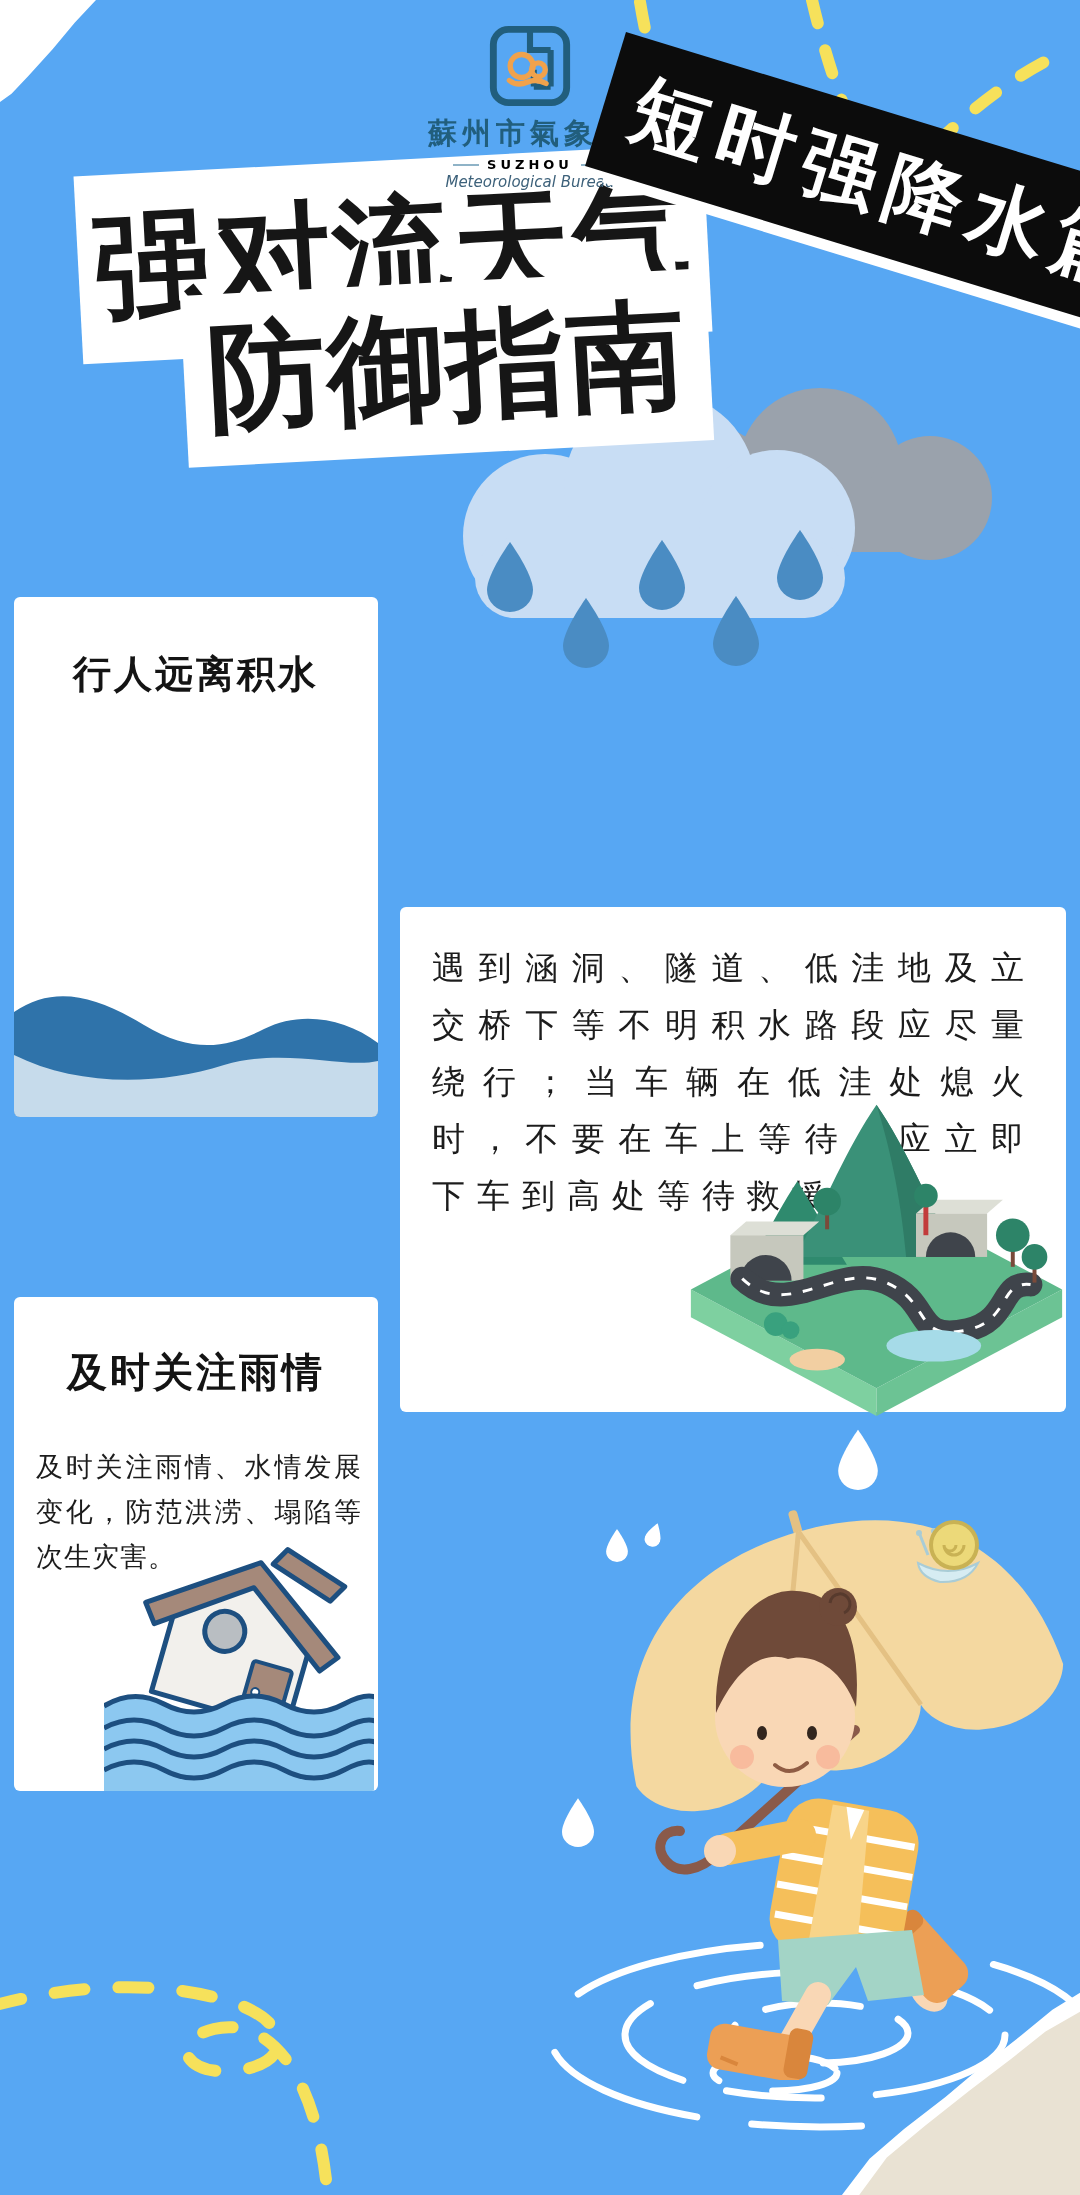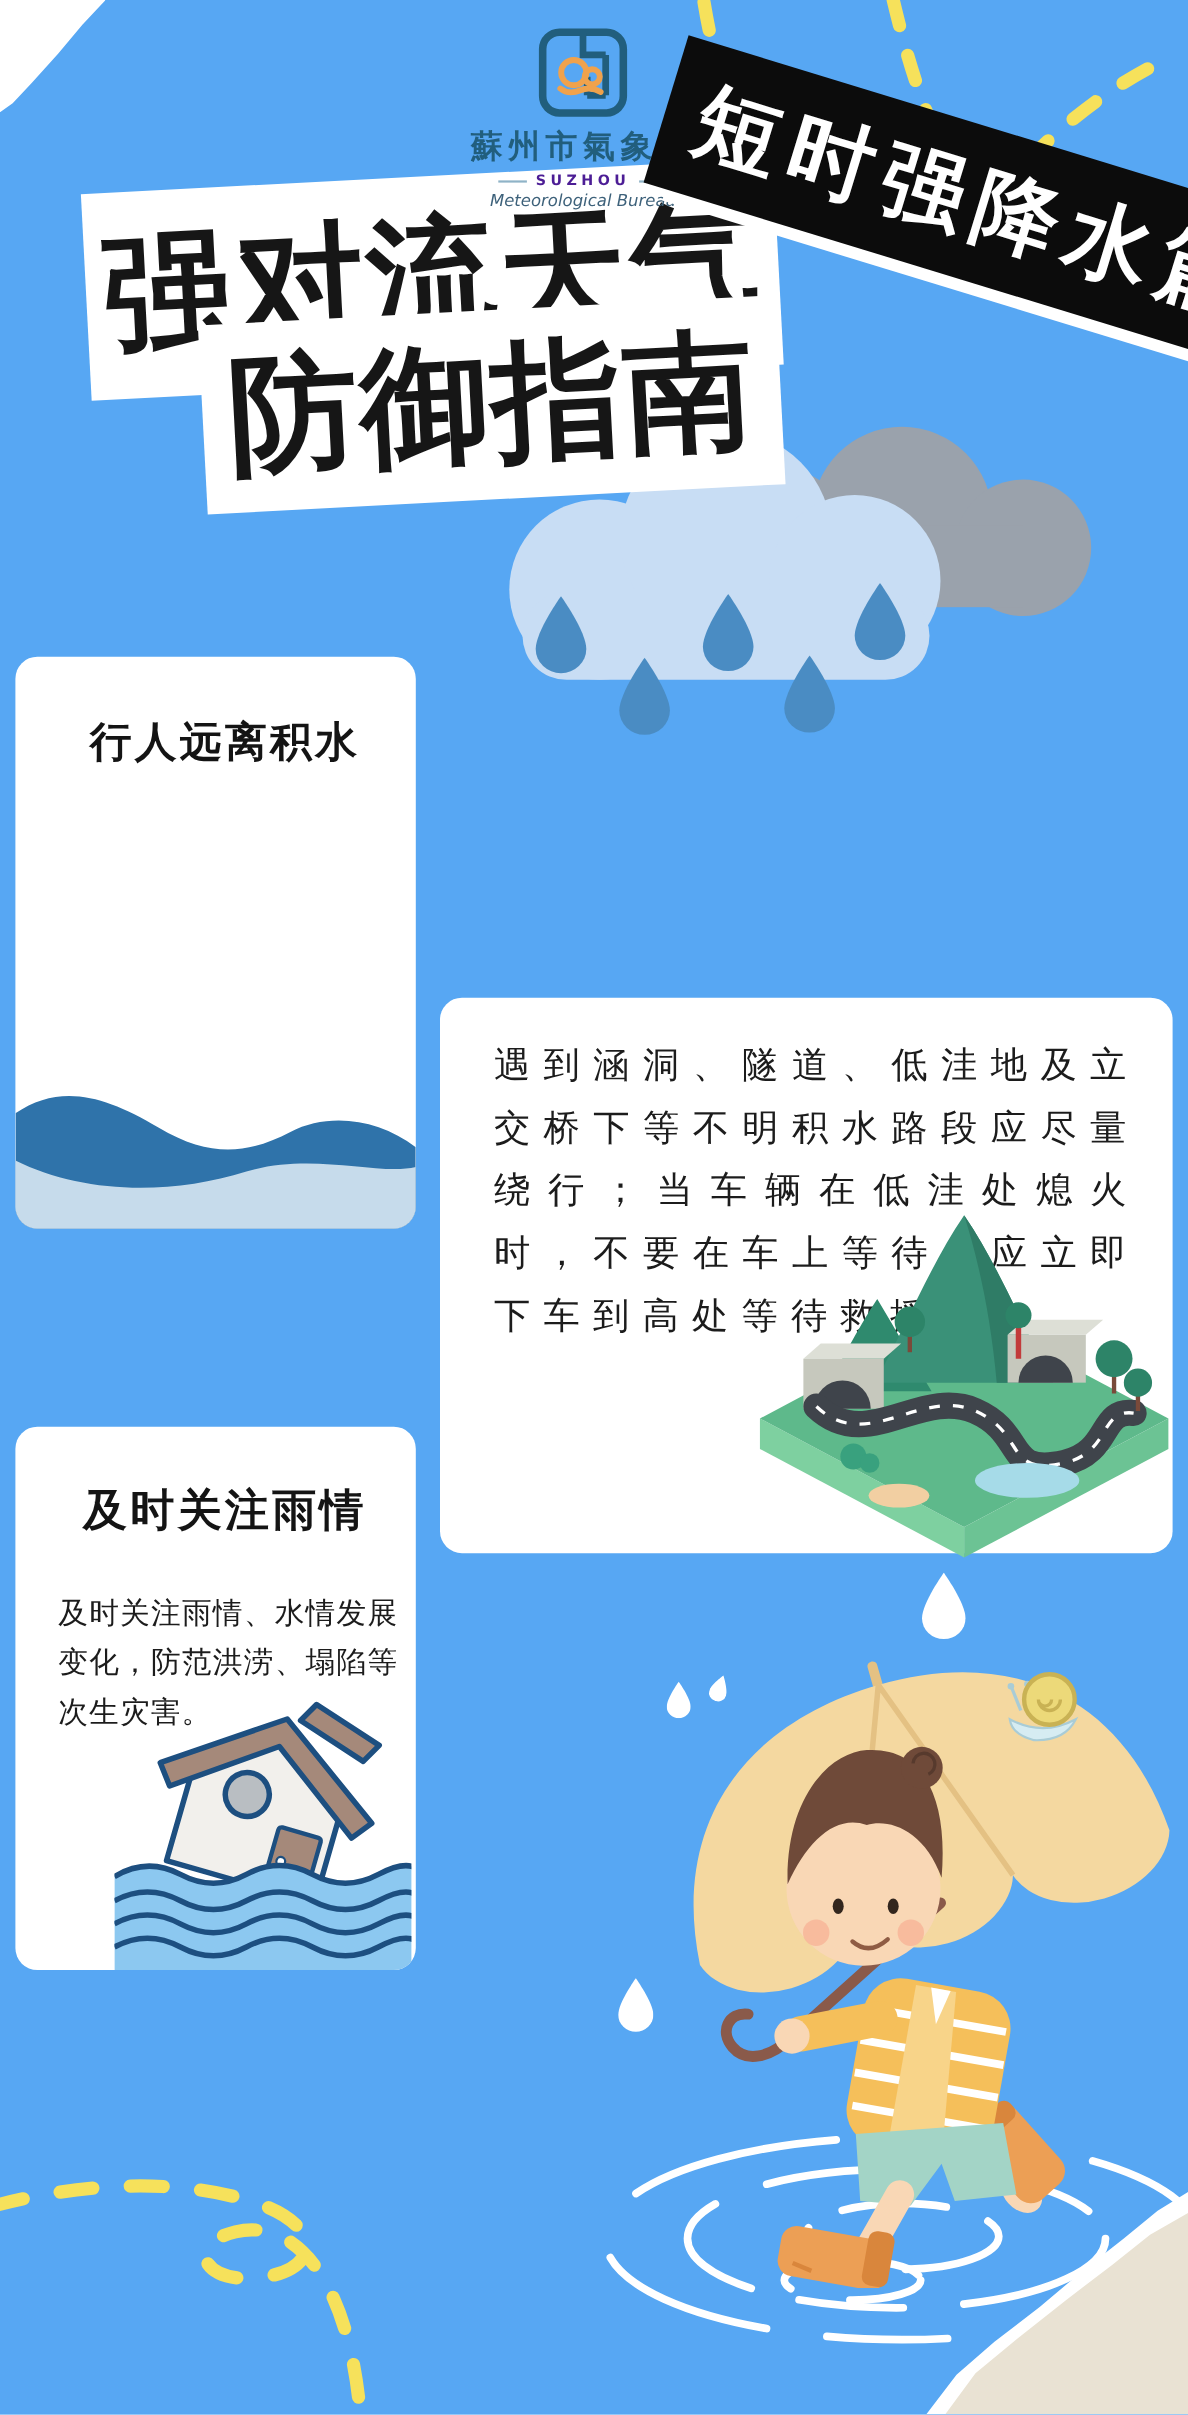--- a/index.html
+++ b/index.html
@@ -11,37 +11,37 @@
   #decor{left:0;top:0;z-index:1;}
   #clouds{left:425px;top:378px;z-index:2;}
   #ripples{left:520px;top:1915px;z-index:3;}
 
   
   #logo{left:390px;top:24px;width:280px;text-align:center;z-index:7;}
   #logo .seal{display:block;margin:0 auto;}
   .logo-zh{font-family:"DejaVu Serif",serif;font-weight:700;font-size:29px;letter-spacing:5px;color:#215e7d;margin-top:6px;white-space:nowrap;}
   .logo-en{display:flex;align-items:center;justify-content:center;gap:8px;margin-top:3px;}
   .logo-en .rule{width:26px;height:2px;background:#8fb3c7;}
-  .logo-en .suzhou{color:#4c1d95;font-weight:700;font-size:13px;letter-spacing:4px;}
+  .logo-en .suzhou{color:#000000;font-weight:700;font-size:13px;letter-spacing:4px;}
   .logo-sub{font-style:italic;font-size:15px;color:#3d617a;margin-top:1px;}
 
   
   #ribbon-paper{left:640px;top:58px;width:750px;height:130px;background:#ffffff;transform:rotate(17deg);transform-origin:left top;z-index:7;}
   #ribbon{left:626px;top:32px;width:764px;height:140px;background:#0c0c0c;transform:rotate(17deg);transform-origin:left top;z-index:8;
           display:flex;align-items:center;justify-content:flex-start;padding-left:30px;box-sizing:border-box;}
   #ribbon .ribbon-text{color:#ffffff;font-weight:900;font-size:78px;letter-spacing:10px;white-space:nowrap;}
 
   
   .title-box{background:#ffffff;z-index:6;display:flex;align-items:center;justify-content:center;}
   #title1{left:78px;top:160px;width:630px;height:188px;transform:rotate(-3deg);}
   #title2{left:184px;top:282px;width:526px;height:172px;transform:rotate(-3deg);}
   .title-text{font-weight:900;font-size:118px;color:#161616;letter-spacing:2px;white-space:nowrap;}
 
   
-  .card{position:absolute;background:#ffffff;border-radius:20px;z-index:4;box-sizing:border-box;padding-left:17px;}
+  .card{position:absolute;background:#ffffff;border-radius:6px;z-index:4;box-sizing:border-box;}
   #card1{left:14px;top:597px;width:364px;height:520px;overflow:hidden;}
   #card2{left:400px;top:907px;width:666px;height:505px;overflow:visible;}
   #card3{left:14px;top:1297px;width:364px;height:494px;overflow:hidden;}
   .card-title{font-family:"DejaVu Serif",serif;font-weight:700;color:#141414;text-align:center;margin:0;}
   #card1 .card-title{font-size:38px;letter-spacing:3px;margin-top:52px;}
   #card2 .card-title{font-size:44px;letter-spacing:5px;margin-top:42px;}
   #card3 .card-title{font-size:40px;letter-spacing:3px;margin-top:48px;}
   .card-body{color:#1c1c1c;margin:0;text-align:justify;}
   #card1 .card-body{font-size:26px;line-height:45px;margin:36px 16px 0 22px;letter-spacing:1px;}
   #card2 .card-body{font-size:33px;line-height:57px;margin:32px 30px 0 32px;letter-spacing:12px;}

